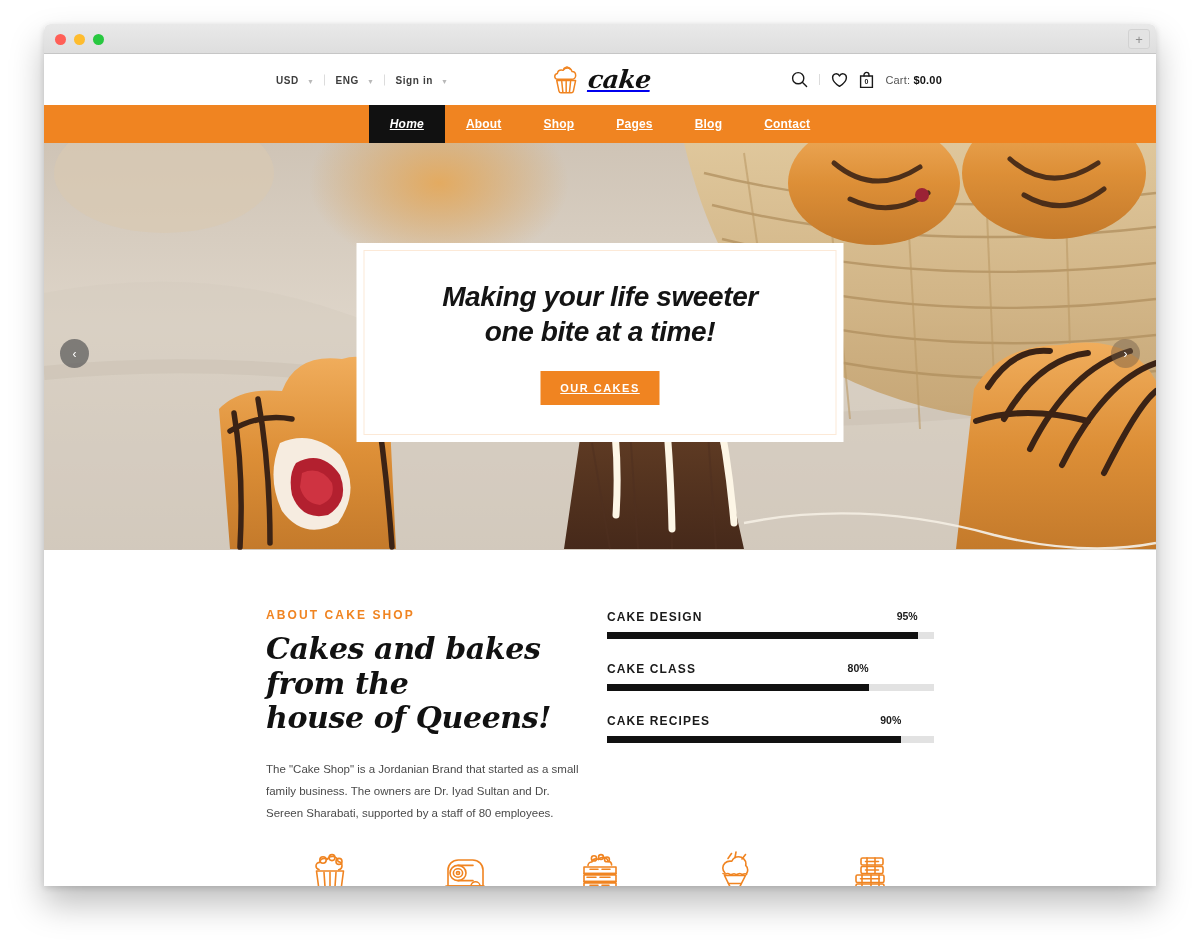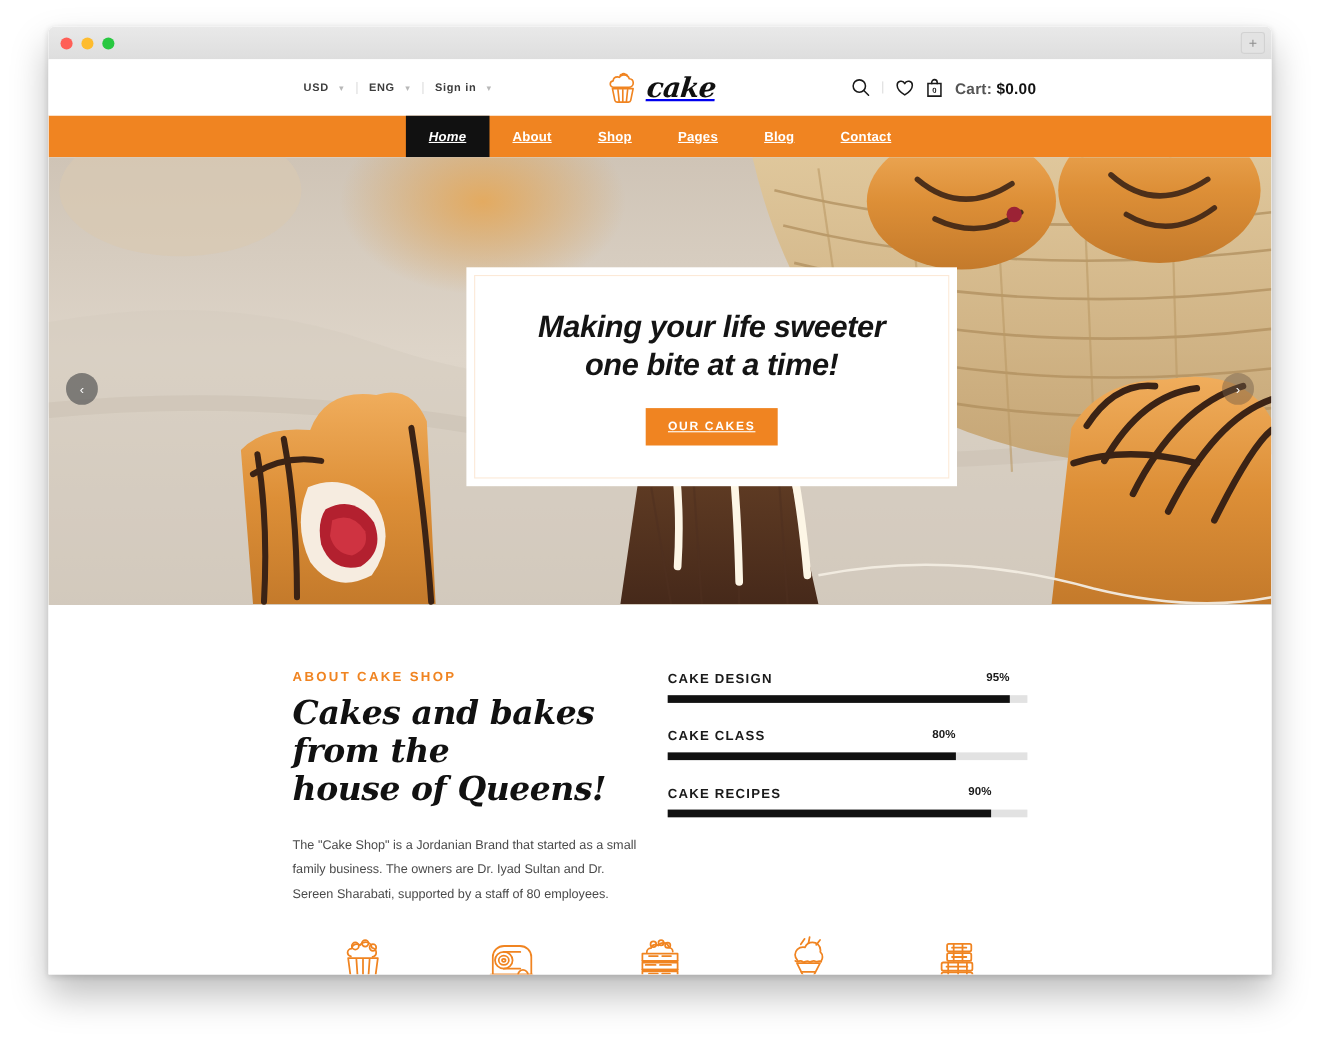--- a/index.html
+++ b/index.html
@@ -94,45 +94,44 @@
     font-style: italic; font-weight: 700;
     font-size: 25px; color: #111; letter-spacing: -.5px;
     transform: skewX(-6deg);
   }
 
   .top-right {
     position: absolute; right: 214px; top: 50%; transform: translateY(-50%);
     display: flex; align-items: center; gap: 11px;
   }
   .icon-btn { display: flex; align-items: center; justify-content: center; }
-  .cart-label { font-size: 14px; font-weight: 700; color: #555; letter-spacing: .2px; white-space: nowrap; }
+  .cart-label { font-size: 11px; font-weight: 400; color: #555; letter-spacing: .2px; white-space: nowrap; }
   .cart-label b { color: #111; }
 
   
   .nav {
     height: 38px; background: #F08421;
     display: flex; align-items: stretch; justify-content: center;
   }
   .nav-item {
     display: flex; align-items: center; padding: 0 21px;
     font-size: 12px; font-weight: 700; color: #fff; letter-spacing: .2px;
   }
   .nav-item.active { background: #111; font-style: italic; }
 
   
   .hero { position: relative; height: 407px; overflow: hidden; background: #d9cfc4; }
   .hero-photo { position: absolute; inset: 0; }
   .hero-card {
     position: absolute; left: 50%; top: 107px; transform: translateX(-50%);
-    width: 432px; height: 185px; background: #fff;
+    width: 473px; height: 185px; background: #fff;
     border: 1px solid rgba(240,132,33,.18);
     box-shadow: 0 0 0 7px #fff;
     display: flex; flex-direction: column; align-items: center; justify-content: center;
     padding: 18px 24px;
-    margin-left: 47px;
   }
   .hero-title {
     font-size: 28px; font-weight: 700; font-style: italic;
     color: #141414; text-align: center; line-height: 1.24; letter-spacing: -.4px;
   }
   .hero-btn {
     margin-top: 21px;
     background: #F08421; color: #fff;
     font-size: 11px; font-weight: 700; letter-spacing: 1.5px;
     padding: 11px 20px;

